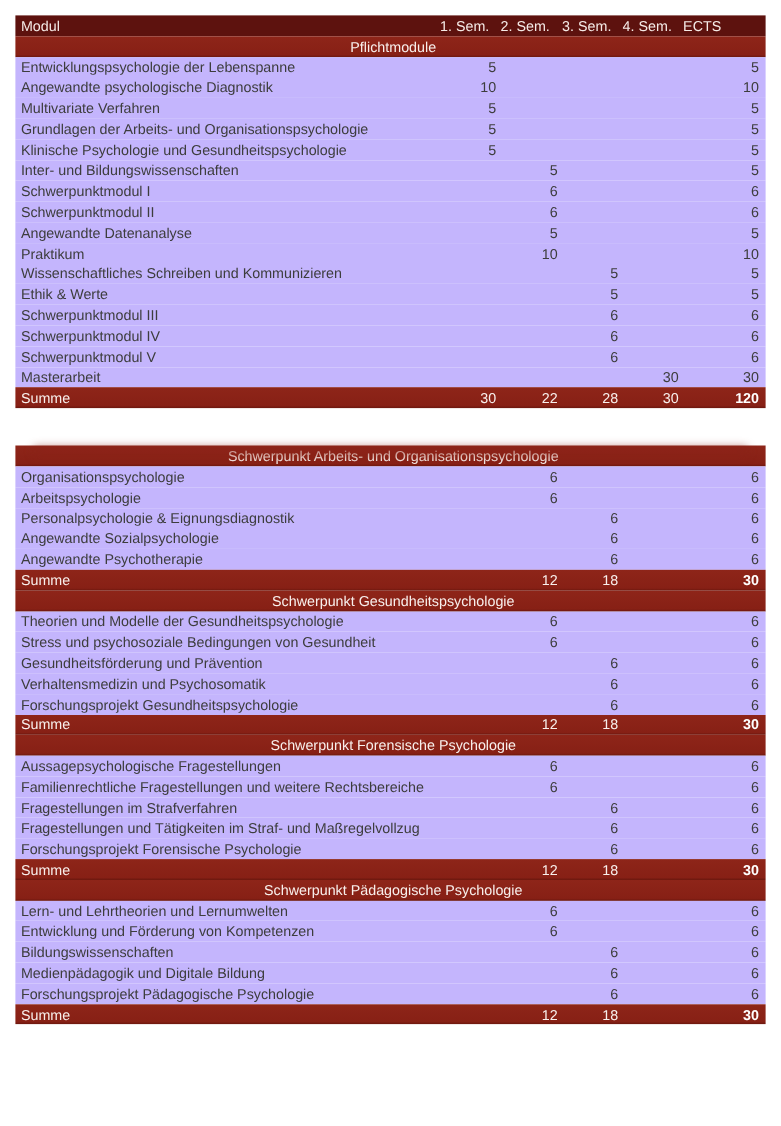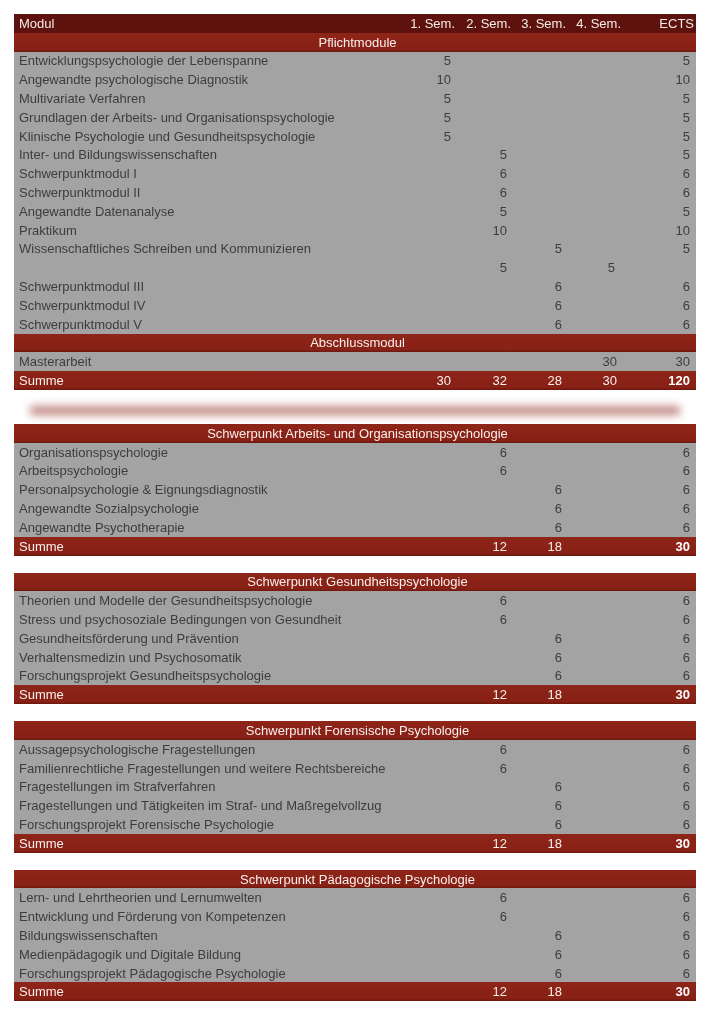--- a/index.html
+++ b/index.html
@@ -18,50 +18,50 @@
     background: #ffffff;
   }
   .tables {
     position: absolute;
     top: 14px;
     left: 14px;
     width: 682px;
   }
   .table { width: 682px; }
   .tables > .table:nth-child(2) { margin-top: 34px; }
-  .tables > .table:nth-child(n+3) { margin-top: 17px; }
+  .tables > .table:nth-child(n+3) { }
 
   .row {
     display: grid;
     grid-template-columns: 1fr 55px 56px 55px 55px 75px;
     height: 18.8px;
     align-items: center;
     font-size: 13px;
   }
   .cell { white-space: nowrap; overflow: hidden; }
   .cell.name { padding-left: 5px; text-align: left; }
   .cell.num { text-align: right; padding-right: 4px; }
   .row .cell.num:last-child { padding-right: 6px; }
 
   
   .row.colhead {
     background: #5d120e;
     color: #f5ebe7;
   }
-  .row.colhead .cell.num { text-align: right; padding-right: 0; }
+  .row.colhead .cell.num { text-align: left; padding-right: 0; }
   .row.colhead .cell.num:last-child { padding-right: 2px; }
 
   
   .row.band {
     background: linear-gradient(180deg, #8e2519 0%, #872015 88%, #6b170e 100%);
     color: #f8efec;
   }
   .row.band.section .cell.name { grid-column: 1 / -1; text-align: center; }
 
-  .row.data { color: #3d3d3d; background: #a3a3a3; }
+  .row.data { color: #3d3d3d; background: #c4b5fd; }
 
   .cell.total { font-weight: bold; color: #ffffff; }
 
   
   .blur-band {
     position: absolute;
     top: 406px;
     left: 30px;
     width: 650px;
     height: 9px;
@@ -169,20 +169,21 @@
         </div>
         <div class="row data">
           <div class="cell name">Wissenschaftliches Schreiben und Kommunizieren</div>
           <div class="cell num"></div>
           <div class="cell num"></div>
           <div class="cell num">5</div>
           <div class="cell num"></div>
           <div class="cell num">5</div>
         </div>
         <div class="row data">
+          <div class="cell name">Ethik &amp; Werte</div>
           <div class="cell num"></div>
           <div class="cell num"></div>
           <div class="cell num">5</div>
           <div class="cell num"></div>
           <div class="cell num">5</div>
         </div>
         <div class="row data">
           <div class="cell name">Schwerpunktmodul III</div>
           <div class="cell num"></div>
           <div class="cell num"></div>
@@ -198,36 +199,33 @@
           <div class="cell num"></div>
           <div class="cell num">6</div>
         </div>
         <div class="row data">
           <div class="cell name">Schwerpunktmodul V</div>
           <div class="cell num"></div>
           <div class="cell num"></div>
           <div class="cell num">6</div>
           <div class="cell num"></div>
           <div class="cell num">6</div>
-        </div>
-        <div class="row band section">
-          <div class="cell name">Abschlussmodul</div>
         </div>
         <div class="row data">
           <div class="cell name">Masterarbeit</div>
           <div class="cell num"></div>
           <div class="cell num"></div>
           <div class="cell num"></div>
           <div class="cell num">30</div>
           <div class="cell num">30</div>
         </div>
         <div class="row band summe">
           <div class="cell name">Summe</div>
           <div class="cell num">30</div>
-          <div class="cell num">32</div>
+          <div class="cell num">22</div>
           <div class="cell num">28</div>
           <div class="cell num">30</div>
           <div class="cell num total">120</div>
         </div>
       </div>
       <div class="table">
         <div class="row band section">
           <div class="cell name">Schwerpunkt Arbeits- und Organisationspsychologie</div>
         </div>
         <div class="row data">

